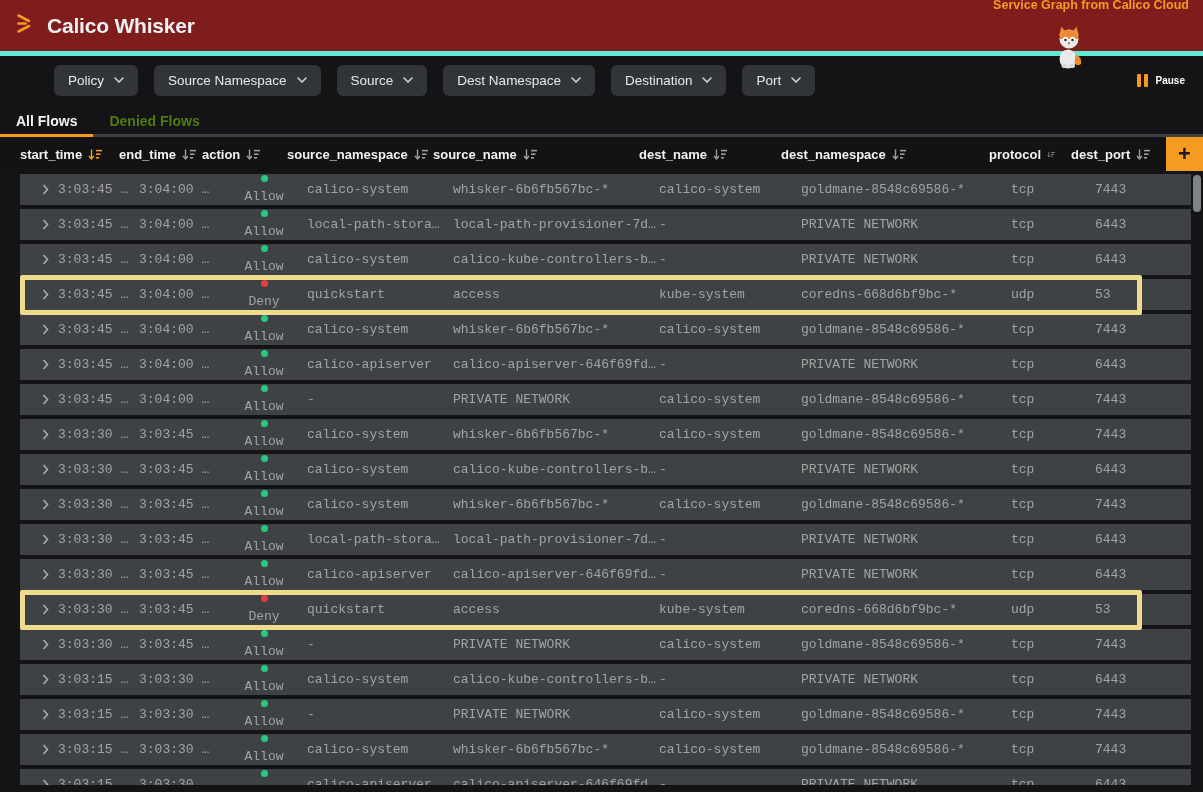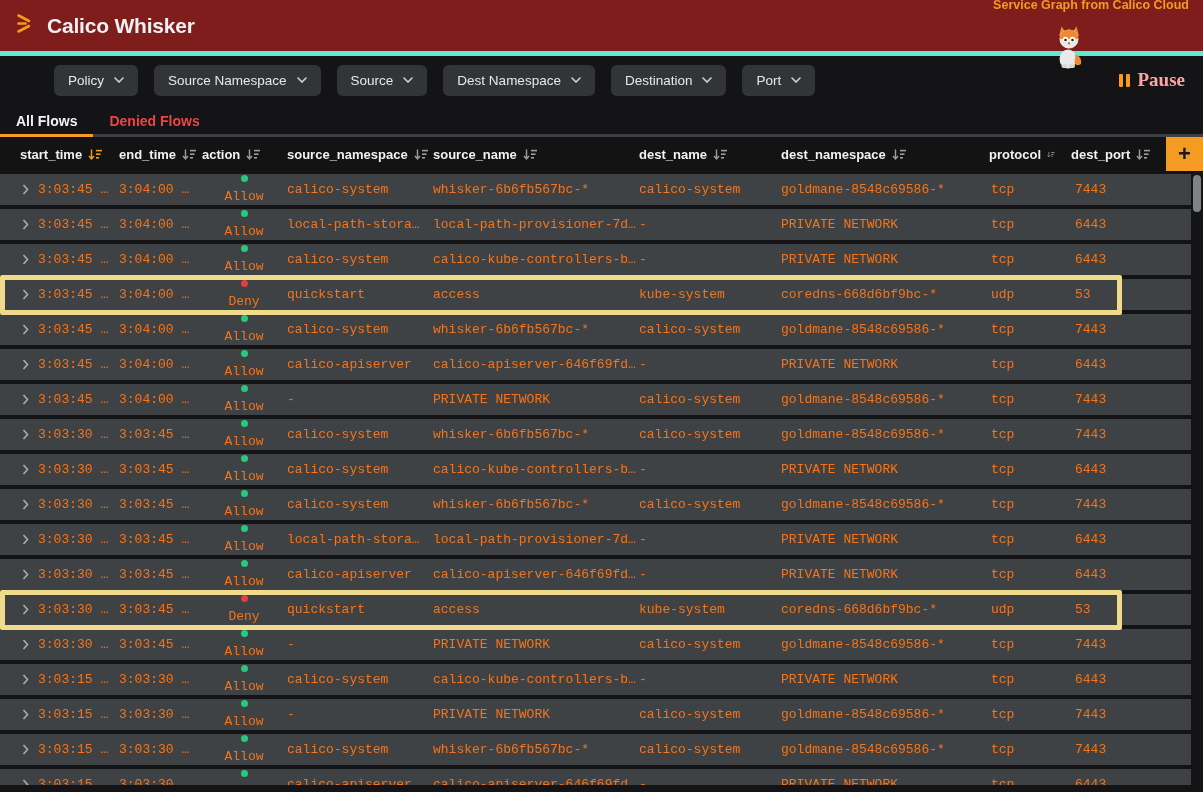--- a/index.html
+++ b/index.html
@@ -15,50 +15,50 @@
   .tagline { text-align: right; font-size: 12.5px; line-height: 18px; }
   .tagline-text { color: #e9e9ea; }
   .tagline-link { color: #f59a23; font-weight: 700; text-decoration: none; cursor: pointer; }
 
   
   .filter-bar { height: 48px; display: flex; align-items: center; padding: 0 18px 0 8px; gap: 16px; margin-left: 46px; }
   .filter-btn { height: 31px; background: #323538; border: none; border-radius: 6px; color: #e7e8e9;
     font-family: "Liberation Sans", sans-serif; font-size: 13.5px; display: inline-flex; align-items: center;
     gap: 10px; padding: 0 14px; cursor: pointer; }
   .pause-btn { margin-left: auto; display: flex; align-items: center; gap: 8px; background: none; border: none;
-    color: #fca5a5; font-family: Liberation Serif, serif; font-size: 19px; font-weight: 600; cursor: pointer; }
+    color: #ffffff; font-family: Liberation Sans, sans-serif; font-size: 10px; font-weight: 600; cursor: pointer; }
   .pause-icon { display: flex; gap: 3px; }
   .pause-icon i { display: block; width: 4px; height: 13px; background: #f59a23; border-radius: 1px; }
 
   
   .tabs { height: 33px; display: flex; box-shadow: inset 0 -3px 0 #3e4144; }
   .tab { padding: 0 16px; display: flex; align-items: center; font-size: 14px; font-weight: 700;
     background: none; border: none; cursor: pointer; font-family: "Liberation Sans", sans-serif; height: 33px; }
   .tab.active { color: #f2f3f4; box-shadow: inset 0 -3px 0 #f59a23; }
-  .tab.inactive { color: #ef4444; }
+  .tab.inactive { color: #4d7c0f; }
 
   
   .table-header { height: 34px; background: #131314; display: flex; }
   .header-cols { display: grid; width: 1166px; flex: none;
     grid-template-columns: 117px 83px 85px 146px 206px 142px 208px 80px 99px; }
   .th { display: flex; align-items: center; gap: 6px; color: #f1f2f3; font-size: 13px; font-weight: 700;
     padding-left: 2px; white-space: nowrap; cursor: pointer; }
   .th.c1 { padding-left: 20px; }
   .th.c8 { justify-content: flex-end; padding-right: 12px; }
   .th.c9 { padding-left: 4px; }
   .add-col-btn { width: 37px; height: 34px; background: #f59a23; color: #1a1a1c; font-size: 22px;
     font-weight: 700; border: none; display: flex; align-items: center; justify-content: center; cursor: pointer;
     font-family: "Liberation Sans", sans-serif; line-height: 1; }
 
   
   .table-body { position: relative; height: 614px; overflow: hidden; padding: 3px 12px 0 0;
     display: flex; flex-direction: column; gap: 4px; }
   .row { height: 31px; flex: none; background: #3f4245; display: grid; align-items: center; position: relative;
     grid-template-columns: 117px 83px 85px 146px 206px 142px 208px 80px 99px 1fr;
-    color: #f97316; font-family: "Liberation Mono", "DejaVu Sans Mono", monospace; font-size: 13px; cursor: pointer; }
+    color: #a3a3a3; font-family: "Liberation Mono", "DejaVu Sans Mono", monospace; font-size: 13px; cursor: pointer; margin-left: 20px; }
   .td { padding-left: 2px; white-space: nowrap; overflow: hidden; }
   .td.c1 { display: flex; align-items: center; gap: 9px; padding-left: 22px; overflow: visible; }
   .td.c3 { display: flex; align-items: center; gap: 7px; padding-left: 3px; flex-direction: column; }
   .td.c8 { padding-left: 4px; }
   .td.c9 { padding-left: 8px; }
   .dot { width: 7px; height: 7px; border-radius: 50%; flex: none; }
   .expand-icon { display: flex; flex: none; }
   .hl-box { position: absolute; left: 0; top: -4.5px; height: 40px; width: 1122px; border: 5px solid #f0db8c;
     border-radius: 2px; pointer-events: none; z-index: 3; }
 

